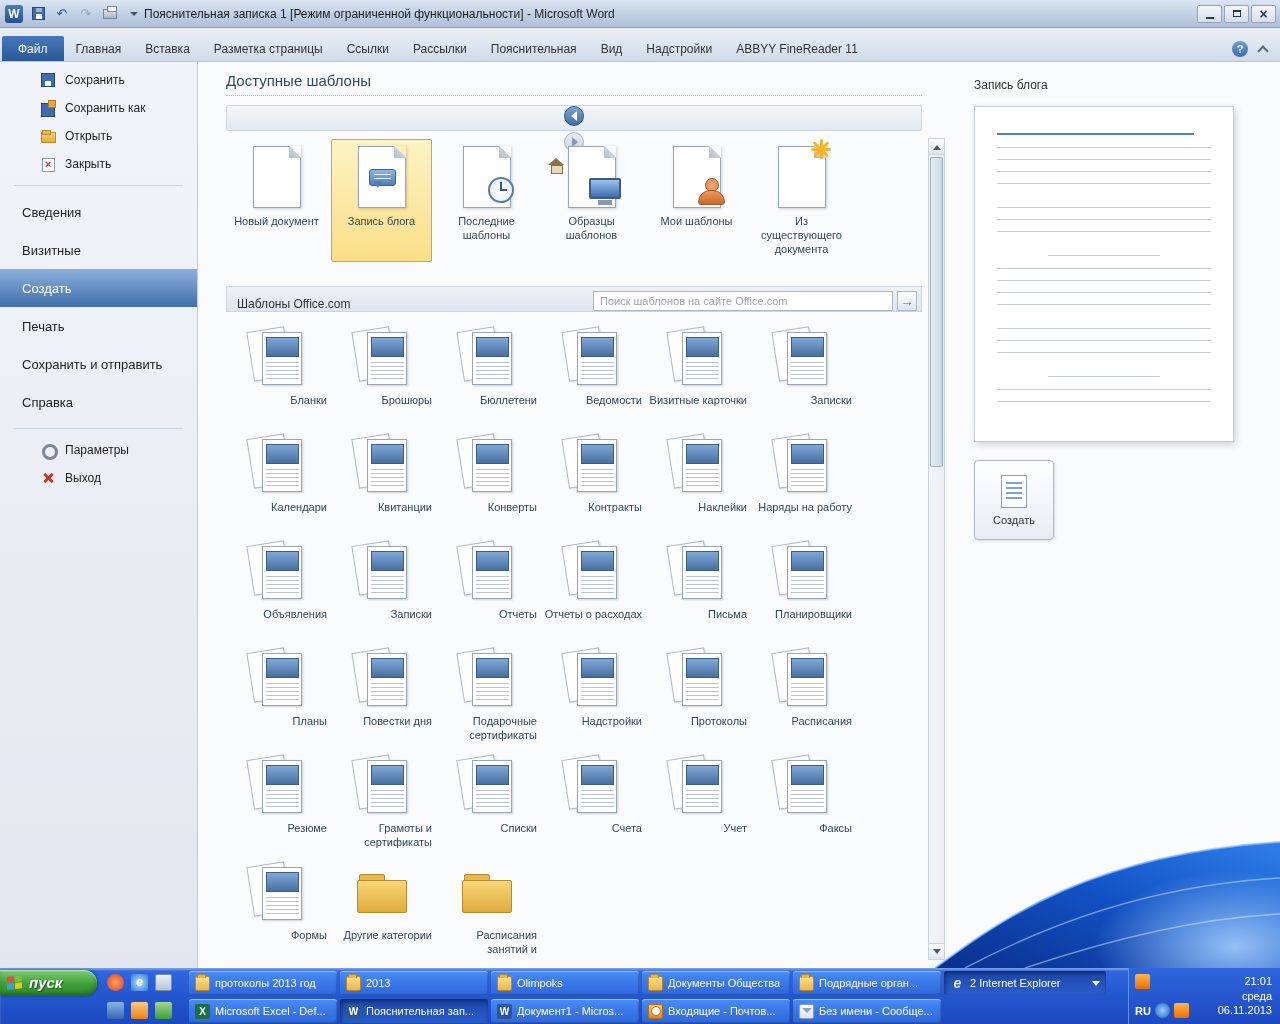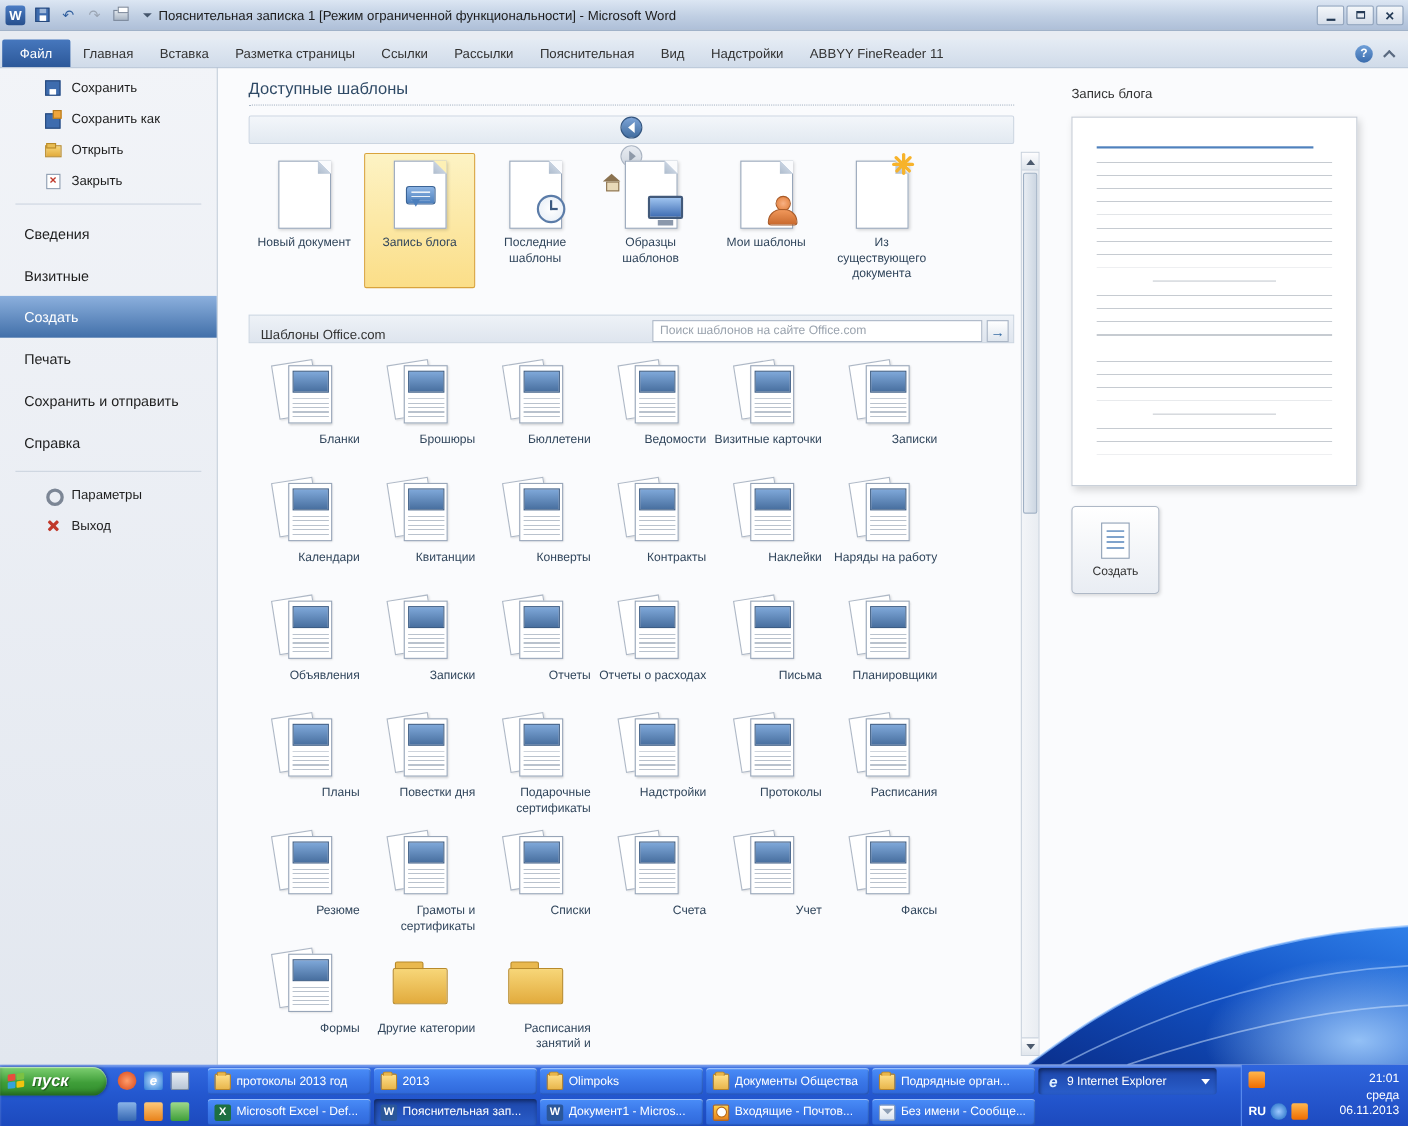--- a/index.html
+++ b/index.html
@@ -773,21 +773,21 @@
       <div class="tb-btn">
         <i class="tb-ico ico-folder"></i>
         <span class="tb-label">Документы Общества</span>
       </div>
       <div class="tb-btn">
         <i class="tb-ico ico-folder"></i>
         <span class="tb-label">Подрядные орган...</span>
       </div>
       <div class="tb-btn group pressed">
         <i class="tb-ico ico-ie">e</i>
-        <span class="tb-label">9 Internet Explorer</span>
+        <span class="tb-label">2 Internet Explorer</span>
         <i class="chev-down"></i>
       </div>
     </div>
     <div class="tb-row">
       <div style="width:97px;flex:none;"></div>
       <div class="ql">
         <div class="ql-icon ql-blue"></div>
         <div class="ql-icon ql-orange"></div>
         <div class="ql-icon ql-green"></div>
       </div>

